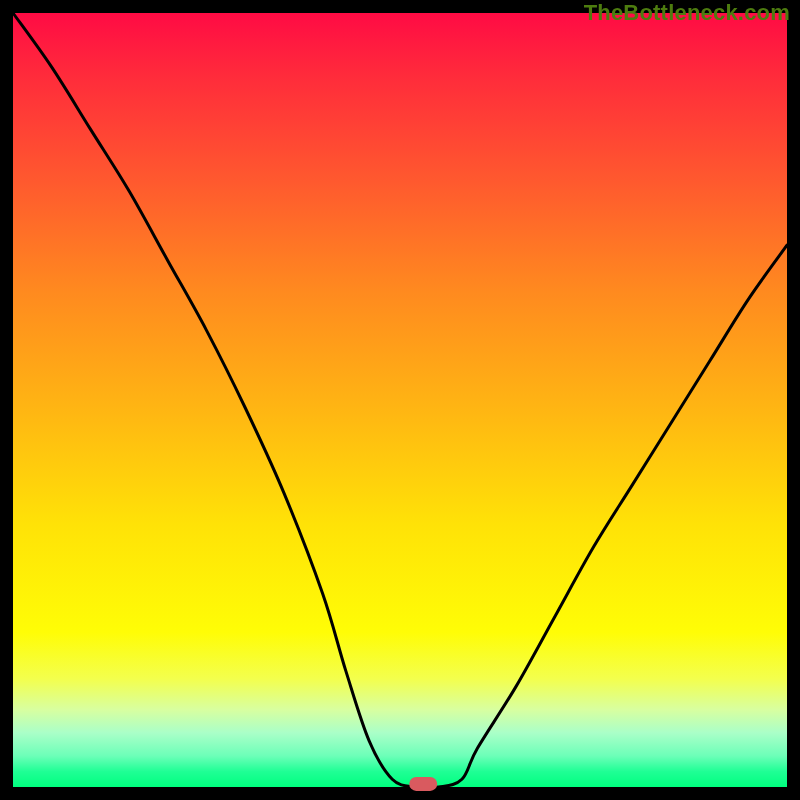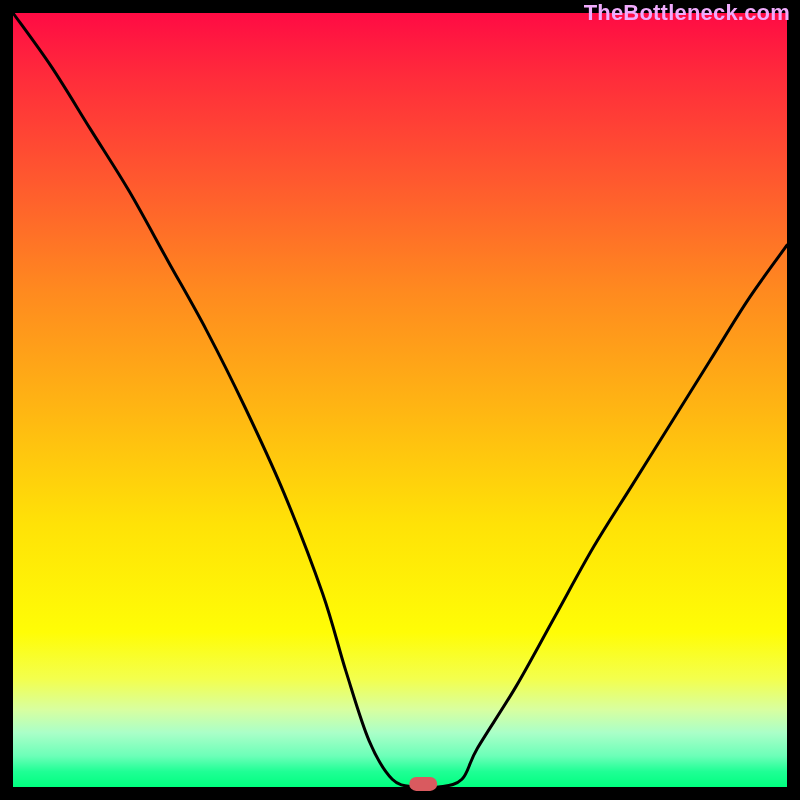--- a/index.html
+++ b/index.html
@@ -56,21 +56,21 @@
     stroke-linecap: round;
   }
   .marker {
     fill: #d95a5f;
     stroke: none;
   }
   .watermark {
     position: absolute;
     top: 0px;
     right: 10px;
-    color: #f0abfc;
+    color: #4d7c0f;
     font-size: 22px;
     font-weight: 600;
     letter-spacing: 0.2px;
     user-select: none;
   }
 </style>
 </head>
 <body>
 
 <div class="chart-container">

